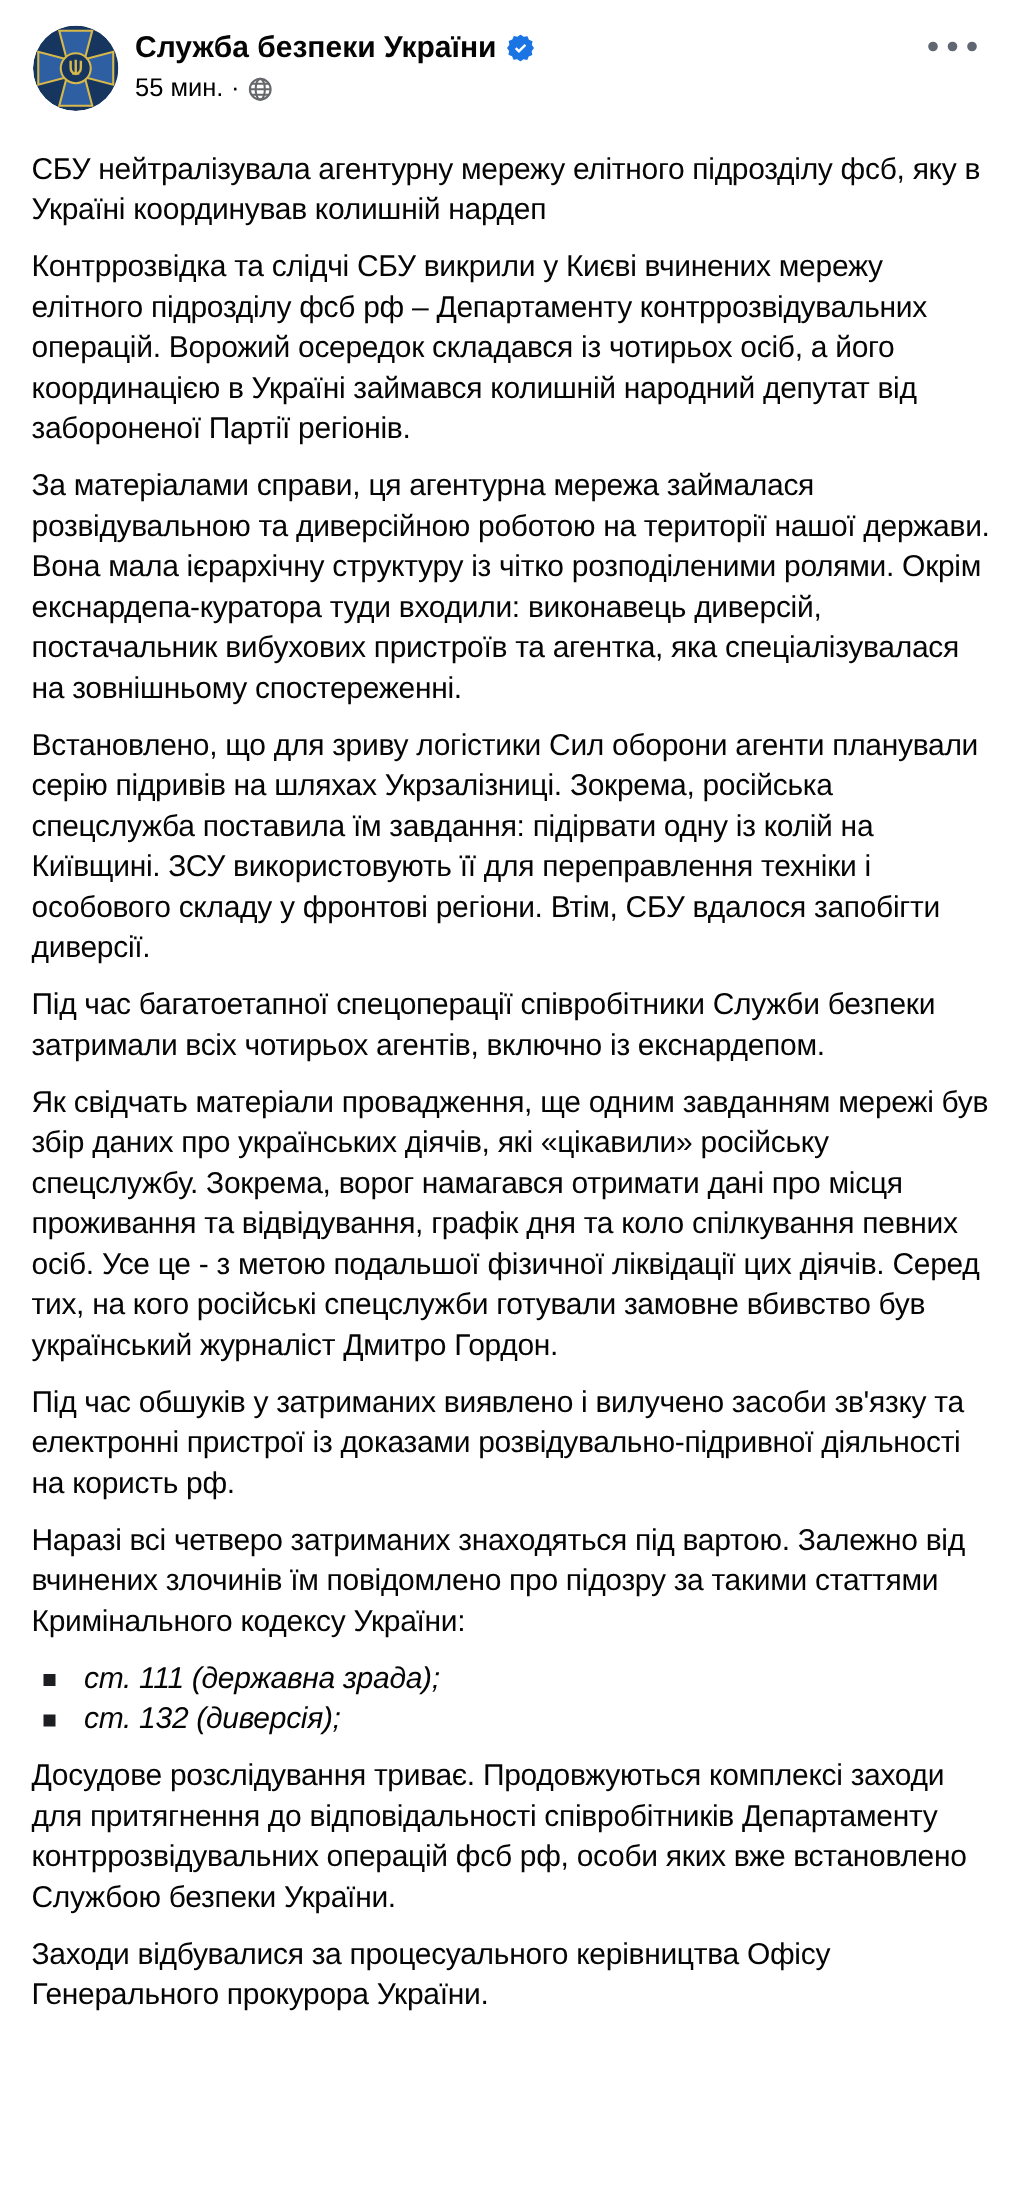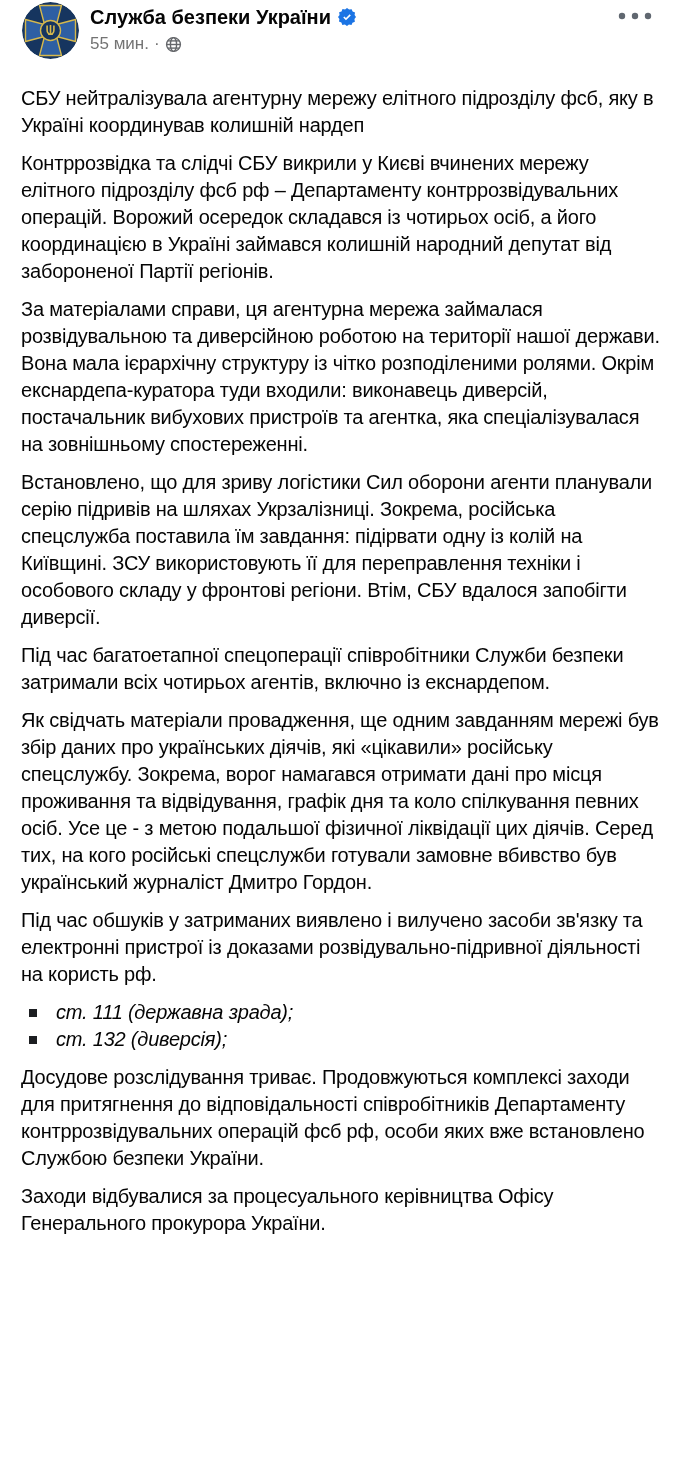--- a/index.html
+++ b/index.html
@@ -4,21 +4,21 @@
 <style>
   * { box-sizing: border-box; margin: 0; padding: 0; }
   html, body { background: #ffffff; }
   body {
     width: 682px;
     height: 1463px;
     overflow: hidden;
     font-family: "Liberation Sans", "DejaVu Sans", sans-serif;
     color: #050505;
   }
-  .post { padding-top: 2px; }
+  .post { padding-top: 17px; }
 
   
   .header {
     display: flex;
     align-items: flex-start;
     padding: 0 28px 0 22px;
   }
   .avatar {
     width: 57px; height: 57px;
     border-radius: 50%;
@@ -33,21 +33,21 @@
     font-weight: bold;
     line-height: 1.2;
     color: #050505;
     cursor: pointer;
   }
   .badge { width: 18px; height: 18px; margin-left: 7px; flex: 0 0 auto; }
   .meta-row {
     display: flex;
     align-items: center;
     margin-top: 5px;
-    color: #737373;
+    color: #000000;
     font-size: 17px;
   }
   .meta-sep { margin: 0 5px; }
   .globe { width: 17px; height: 17px; display: block; }
   .more-btn {
     margin-left: auto;
     padding: 10px 2px;
     cursor: pointer;
     display: flex;
     align-items: center;
@@ -131,20 +131,21 @@
   </div>
 
   <div class="body-text">
     <p>СБУ нейтралізувала агентурну мережу елітного підрозділу фсб, яку в Україні координував колишній нардеп</p>
     <p>Контррозвідка та слідчі СБУ викрили у Києві вчинених мережу елітного підрозділу фсб рф – Департаменту контррозвідувальних операцій. Ворожий осередок складався із чотирьох осіб, а його координацією в Україні займався колишній народний депутат від забороненої Партії регіонів.</p>
     <p>За матеріалами справи, ця агентурна мережа займалася розвідувальною та диверсійною роботою на території нашої держави. Вона мала ієрархічну структуру із чітко розподіленими ролями. Окрім екснардепа-куратора туди входили: виконавець диверсій, постачальник вибухових пристроїв та агентка, яка спеціалізувалася на зовнішньому спостереженні.</p>
     <p>Встановлено, що для зриву логістики Сил оборони агенти планували серію підривів на шляхах Укрзалізниці. Зокрема, російська спецслужба поставила їм завдання: підірвати одну із колій на Київщині. ЗСУ використовують її для переправлення техніки і особового складу у фронтові регіони. Втім, СБУ вдалося запобігти диверсії.</p>
     <p>Під час багатоетапної спецоперації співробітники Служби безпеки затримали всіх чотирьох агентів, включно із екснардепом.</p>
     <p>Як свідчать матеріали провадження, ще одним завданням мережі був збір даних про українських діячів, які «цікавили» російську спецслужбу. Зокрема, ворог намагався отримати дані про місця проживання та відвідування, графік дня та коло спілкування певних осіб. Усе це - з метою подальшої фізичної ліквідації цих діячів. Серед тих, на кого російські спецслужби готували замовне вбивство був український журналіст Дмитро Гордон.</p>
     <p>Під час обшуків у затриманих виявлено і вилучено засоби зв'язку та електронні пристрої із доказами розвідувально-підривної діяльності на користь рф.</p>
+    <p>Наразі всі четверо затриманих знаходяться під вартою. Залежно від вчинених злочинів їм повідомлено про підозру за такими статтями Кримінального кодексу України:</p>
     <ul class="charge-list">
       <li>ст. 111 (державна зрада);</li>
       <li>ст. 132 (диверсія);</li>
     </ul>
     <p>Досудове розслідування триває. Продовжуються комплексі заходи для притягнення до відповідальності співробітників Департаменту контррозвідувальних операцій фсб рф, особи яких вже встановлено Службою безпеки України.</p>
     <p>Заходи відбувалися за процесуального керівництва Офісу Генерального прокурора України.</p>
   </div>
 
 </div>
 

